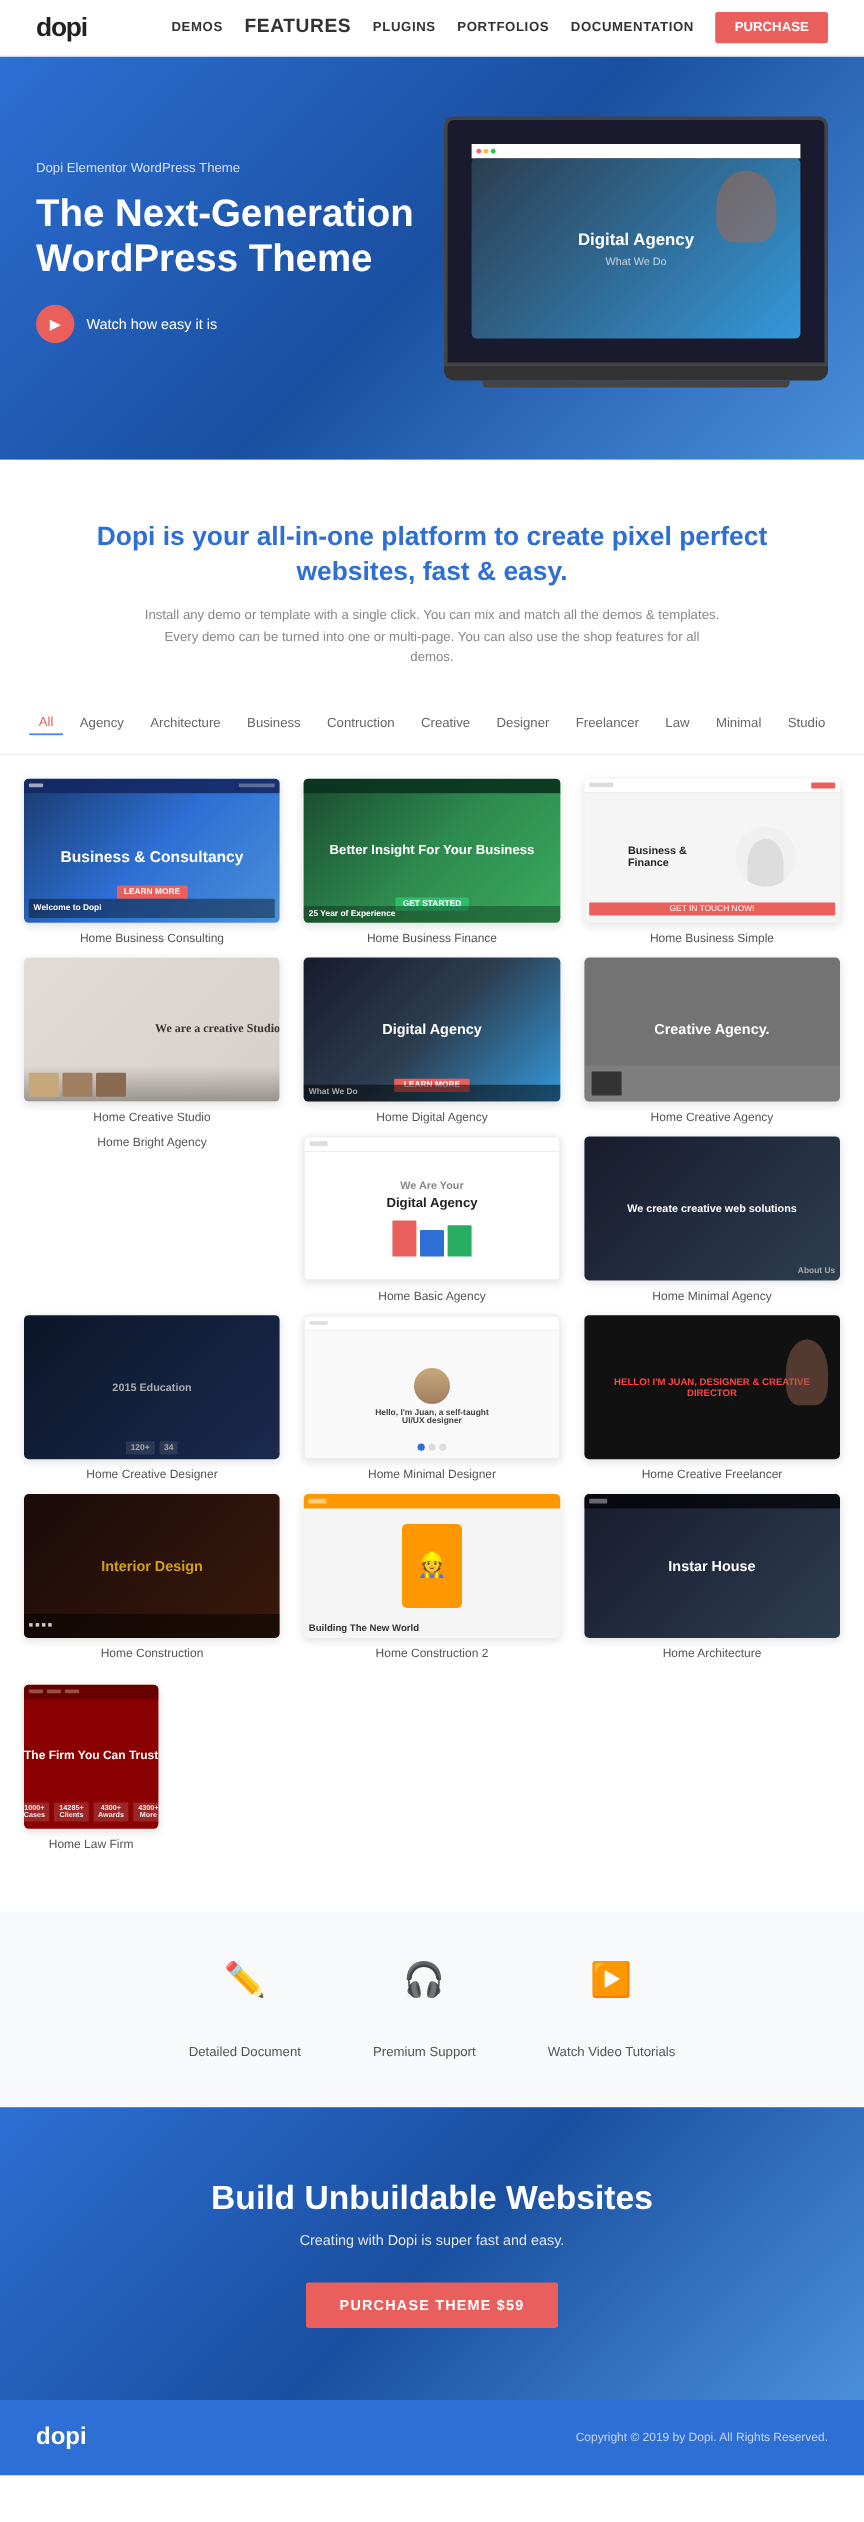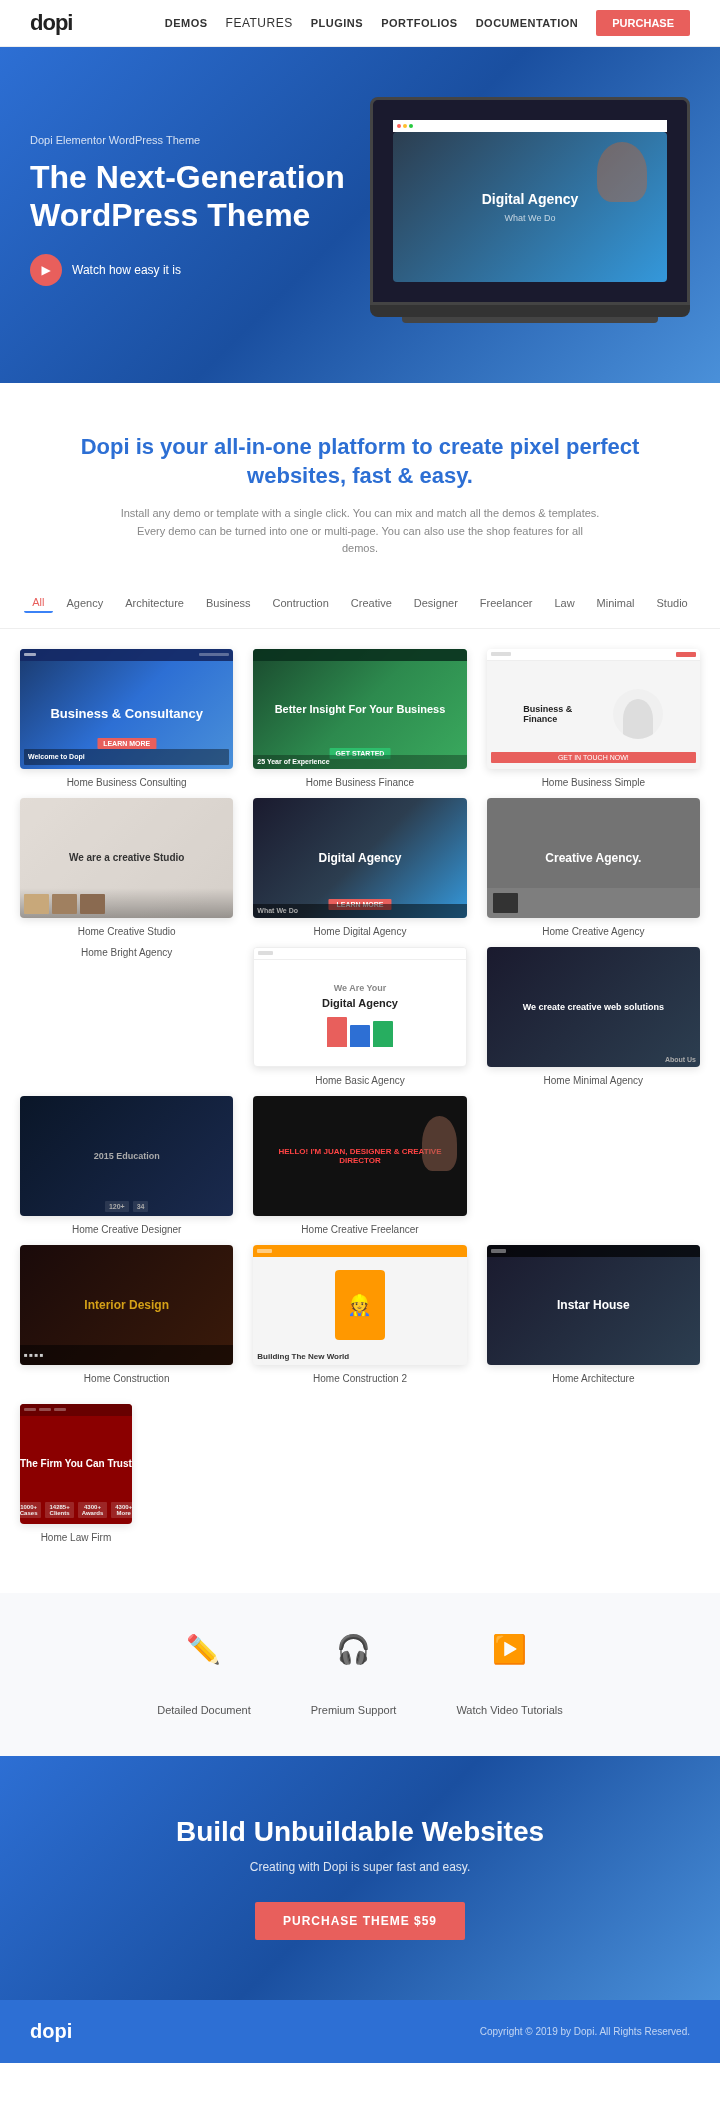--- a/index.html
+++ b/index.html
@@ -84,21 +84,21 @@
 
     .construction-worker { width: 50px; height: 70px; background: #ff9800; border-radius: 4px; display: flex; align-items: center; justify-content: center; color: #fff; font-size: 20px; }
   </style>
 </head>
 <body>
 
 <nav>
   <div style="font-size:22px;font-weight:900;color:#222;letter-spacing:-1px;">dopi</div>
   <div class="nav-links">
     <a class="nav-links" style="font-size:11px;color:#333;text-decoration:none;font-weight:600;">DEMOS</a>
-    <a style="font-size:12px;color:#333;text-decoration:none;font-weight:400;">FEATURES</a>
+    <a style="font-size:16px;color:#333;text-decoration:none;font-weight:700;">FEATURES</a>
     <a style="font-size:11px;color:#333;text-decoration:none;font-weight:600;">PLUGINS</a>
     <a style="font-size:11px;color:#333;text-decoration:none;font-weight:600;">PORTFOLIOS</a>
     <a style="font-size:11px;color:#333;text-decoration:none;font-weight:600;">DOCUMENTATION</a>
     <button class="nav-purchase">PURCHASE</button>
   </div>
 </nav>
 
 <div class="hero">
   <div class="hero-text">
     <div class="hero-subtitle">Dopi Elementor WordPress Theme</div>
@@ -191,21 +191,21 @@
         </div>
         <div style="position:absolute;bottom:6px;left:4px;right:4px;background:#e85f5c;color:#fff;font-size:7px;padding:2px 6px;border-radius:1px;text-align:center;">GET IN TOUCH NOW!</div>
       </div>
       <div class="demo-title">Home Business Simple</div>
     </div>
   </div>
 
   <div class="demos-grid">
     <div class="demo-card">
       <div class="demo-thumb thumb-creative-studio">
-        <div style="position:absolute;inset:0;background:rgba(200,180,160,0.3);display:flex;align-items:center;justify-content:center;">
+        <div style="position:absolute;inset:0;background:rgba(200,180,160,0.3);display:flex;align-items:center;justify-content:flex-end;font-family:Liberation Serif, serif;">
           <span style="font-size:10px;font-weight:700;color:#333;">We are a creative Studio</span>
         </div>
         <div style="position:absolute;bottom:0;left:0;right:0;height:30px;background:linear-gradient(transparent,rgba(0,0,0,0.3));display:flex;align-items:flex-end;padding:4px;">
           <div style="display:flex;gap:3px;">
             <div style="width:25px;height:20px;background:#c8a87a;border-radius:1px;"></div>
             <div style="width:25px;height:20px;background:#a08060;border-radius:1px;"></div>
             <div style="width:25px;height:20px;background:#8a6a50;border-radius:1px;"></div>
           </div>
         </div>
       </div>
@@ -269,20 +269,39 @@
       <div class="demo-thumb thumb-creative-designer">
         <span style="font-size:9px;font-weight:700;color:#aaa;text-align:center;">2015 Education</span>
         <div style="position:absolute;bottom:4px;left:4px;right:4px;display:flex;gap:4px;justify-content:center;">
           <div style="background:rgba(255,255,255,0.1);padding:2px 4px;border-radius:1px;font-size:7px;color:#aaa;">120+</div>
           <div style="background:rgba(255,255,255,0.1);padding:2px 4px;border-radius:1px;font-size:7px;color:#aaa;">34</div>
         </div>
       </div>
       <div class="demo-title">Home Creative Designer</div>
     </div>
 
+    <div class="demo-card">
+      <div class="demo-thumb thumb-minimal-designer" style="border:1px solid #eee;">
+        <div style="position:absolute;top:0;left:0;right:0;background:#fff;height:12px;border-bottom:1px solid #eee;display:flex;align-items:center;padding:0 4px;gap:2px;">
+          <div style="width:15px;height:3px;background:#ddd;border-radius:1px;"></div>
+        </div>
+        <div style="margin-top:16px;display:flex;flex-direction:column;align-items:center;gap:4px;">
+          <div style="width:30px;height:30px;border-radius:50%;background:#ddd;overflow:hidden;">
+            <div style="width:100%;height:100%;background:linear-gradient(#c8a87a,#a08060);"></div>
+          </div>
+          <span style="font-size:7px;color:#444;text-align:center;max-width:100px;">Hello, I'm Juan, a self-taught UI/UX designer</span>
+        </div>
+        <div style="position:absolute;bottom:6px;left:50%;transform:translateX(-50%);display:flex;gap:3px;">
+          <div style="width:6px;height:6px;border-radius:50%;background:#2d6fd4;"></div>
+          <div style="width:6px;height:6px;border-radius:50%;background:#ddd;"></div>
+          <div style="width:6px;height:6px;border-radius:50%;background:#ddd;"></div>
+        </div>
+      </div>
+      <div class="demo-title">Home Minimal Designer</div>
+    </div>
 
     <div class="demo-card">
       <div class="demo-thumb thumb-creative-freelancer">
         <span style="font-size:8px;font-weight:700;color:#ff4444;text-align:center;padding:8px;">HELLO! I'M JUAN, DESIGNER &amp; CREATIVE DIRECTOR</span>
         <div style="position:absolute;right:10px;top:20px;width:35px;height:55px;background:rgba(150,100,80,0.5);border-radius:50% 50% 30% 30%;"></div>
       </div>
       <div class="demo-title">Home Creative Freelancer</div>
     </div>
   </div>
 

